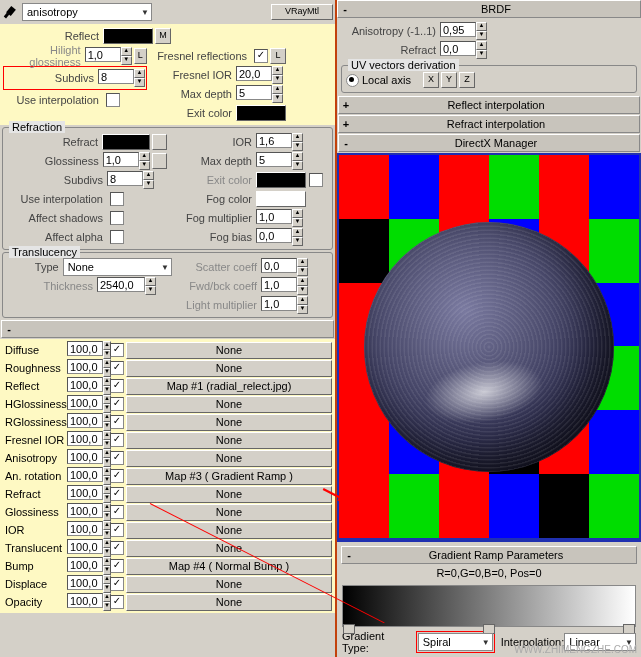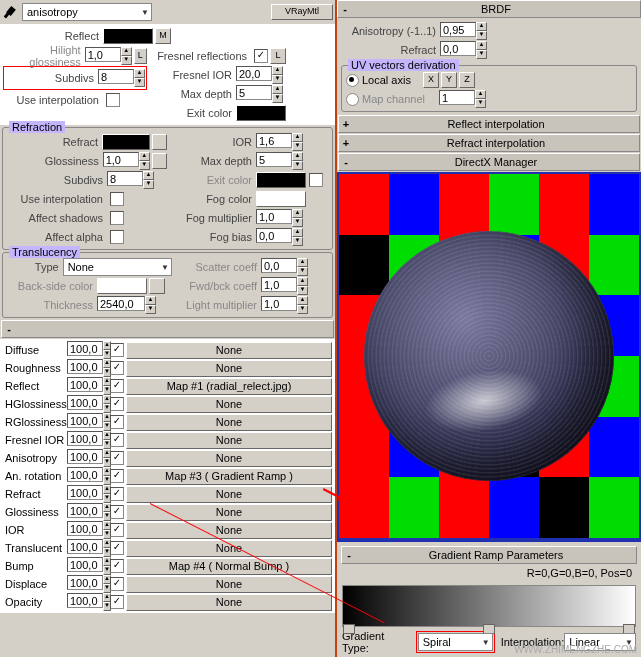--- a/index.html
+++ b/index.html
@@ -1,33 +1,33 @@
 <!DOCTYPE html>
 <html><head>
 <meta charset="utf-8">
 <style>
 body{margin:0;font-family:Tahoma,Arial,sans-serif;font-size:11px;background:#c0c0c0;color:#000;user-select:none}
 .app{display:flex;width:641px;height:657px;overflow:hidden}
 .left{width:335px;background:#d4d0c8;border-right:2px solid #c2410c}
 .right{flex:1;background:#d4d0c8;display:flex;flex-direction:column}
-.section{background:#ffffff;padding:2px 3px}
+.section{background:#fef9c3;padding:2px 3px}
 .row{display:flex;align-items:center;height:18px;margin:1px 0}
 .lbl{text-align:right;padding-right:4px;color:#444}
 .lbl.dis{color:#888}
 .swatch{width:48px;height:14px;border:1px solid #fff;border-right-color:#666;border-bottom-color:#666;display:inline-block}
 .swatch.black{background:#000}
 .swatch.white{background:#fff}
 .smbtn{width:14px;height:14px;background:#d4d0c8;border:1px solid #fff;border-right-color:#666;border-bottom-color:#666;margin-left:2px;font-size:9px;text-align:center;line-height:12px}
 .spin{display:flex;align-items:flex-start}
 .spin input{width:30px;height:13px;border:1px solid #888;border-top-color:#555;border-left-color:#555;background:#fff;font-size:11px;padding:0 2px}
 .spin .arr{width:11px;display:flex;flex-direction:column;margin-left:0}
 .spin .arr span{height:7px;background:#d4d0c8;border:1px solid #fff;border-right-color:#666;border-bottom-color:#666;font-size:6px;line-height:5px;text-align:center}
 .chk{width:12px;height:12px;border:1px solid #888;border-top-color:#555;border-left-color:#555;background:#fff;display:inline-block;margin-left:3px;font-size:10px;text-align:center;line-height:10px}
 .fieldset{border:1px solid #888;margin:2px;padding:4px 4px 2px 4px;border-radius:3px;position:relative}
-.fieldset>.legend{position:absolute;top:-7px;left:6px;background:#c4b5fd;padding:0 3px;font-size:11px}
+.fieldset>.legend{position:absolute;top:-7px;left:6px;background:#e5e5e5;padding:0 3px;font-size:11px}
 .redbox{border:1.5px solid red;padding:1px}
 .rollhdr{display:flex;align-items:center;background:#c8c4bc;border:1px solid #fff;border-right-color:#888;border-bottom-color:#888;height:16px;margin:1px}
 .rollhdr .pm{width:14px;text-align:center;font-weight:bold}
 .rollhdr .t{flex:1;text-align:center}
 .maprow{display:flex;align-items:center;height:18px}
 .maprow .nm{width:62px;padding-left:2px}
 .maprow .sp{width:40px}
 .maprow .btn{flex:1;height:15px;background:#d4d0c8;border:1px solid #fff;border-right-color:#666;border-bottom-color:#666;text-align:center;font-size:11px;line-height:14px;margin-left:2px}
 .preview{flex:1;background:#000;position:relative;border:2px solid #2030b0;overflow:hidden}
 .checker{position:absolute;inset:0;display:grid;grid-template-columns:repeat(6,1fr);grid-template-rows:repeat(6,1fr)}
@@ -238,25 +238,20 @@
 
  <div class="fieldset">
   <span class="legend">Translucency</span>
   <div style="display:flex">
    <div style="width:165px">
     <div class="row">
               <span class="lbl" style="width:52px">Type</span>
               <div class="drop" style="width:90px">None</div>
             </div>
     <div class="row">
-              <span class="lbl dis" style="width:86px">Back-side color</span>
-              <span class="swatch white"></span>
-              <span class="smbtn"></span>
-            </div>
-    <div class="row">
               <span class="lbl dis" style="width:86px">Thickness</span>
               <div class="spin">
                 <input style="width: 42px;" value="2540,0">
                 <div class="arr">
                   <span>▲</span>
                   <span>▼</span>
                 </div>
               </div>
             </div>
    </div>
@@ -514,32 +509,20 @@
  <div class="fieldset" style="margin:2px 4px">
   <span class="legend">UV vectors derivation</span>
   <div class="row">
           <span class="radio on"></span>
           <span>Local axis</span>
           <span style="width:10px"></span>
           <span class="smbtn">X</span>
           <span class="smbtn">Y</span>
           <span class="smbtn">Z</span>
         </div>
-  <div class="row">
-          <span class="radio"></span>
-          <span class="lbl dis">Map channel</span>
-          <span style="width:10px"></span>
-          <div class="spin">
-            <input value="1" style="">
-            <div class="arr">
-              <span>▲</span>
-              <span>▼</span>
-            </div>
-          </div>
-        </div>
  </div>
  <div id="rollups">
         <div class="rollhdr">
           <span class="pm">+</span>
           <span class="t">Reflect interpolation</span>
         </div>
         <div class="rollhdr">
           <span class="pm">+</span>
           <span class="t">Refract interpolation</span>
         </div>
@@ -591,21 +574,21 @@
   <div class="sphere">
           <div class="hl"></div>
         </div>
  </div>
 
  <div class="gradparam">
   <div class="rollhdr">
           <span class="pm">-</span>
           <span class="t">Gradient Ramp Parameters</span>
         </div>
-  <div style="text-align:right;padding:2px 6px">R=0,G=0,B=0, Pos=0</div>
+  <div style="text-align:center;padding:2px 6px">R=0,G=0,B=0, Pos=0</div>
   <div class="gradbar">
    <div class="mk" style="left:0"></div>
           <div class="mk" style="left:48%"></div>
           <div class="mk" style="right:0"></div>
   </div>
   <div class="row" style="padding:2px">
    <span>Gradient Type:</span>
    <div class="redbox" style="margin:0 6px"><div class="drop" style="width:55px">Spiral</div></div>
    <span>Interpolation:</span>
    <div class="drop" style="width:55px;margin-left:0">Linear</div>

